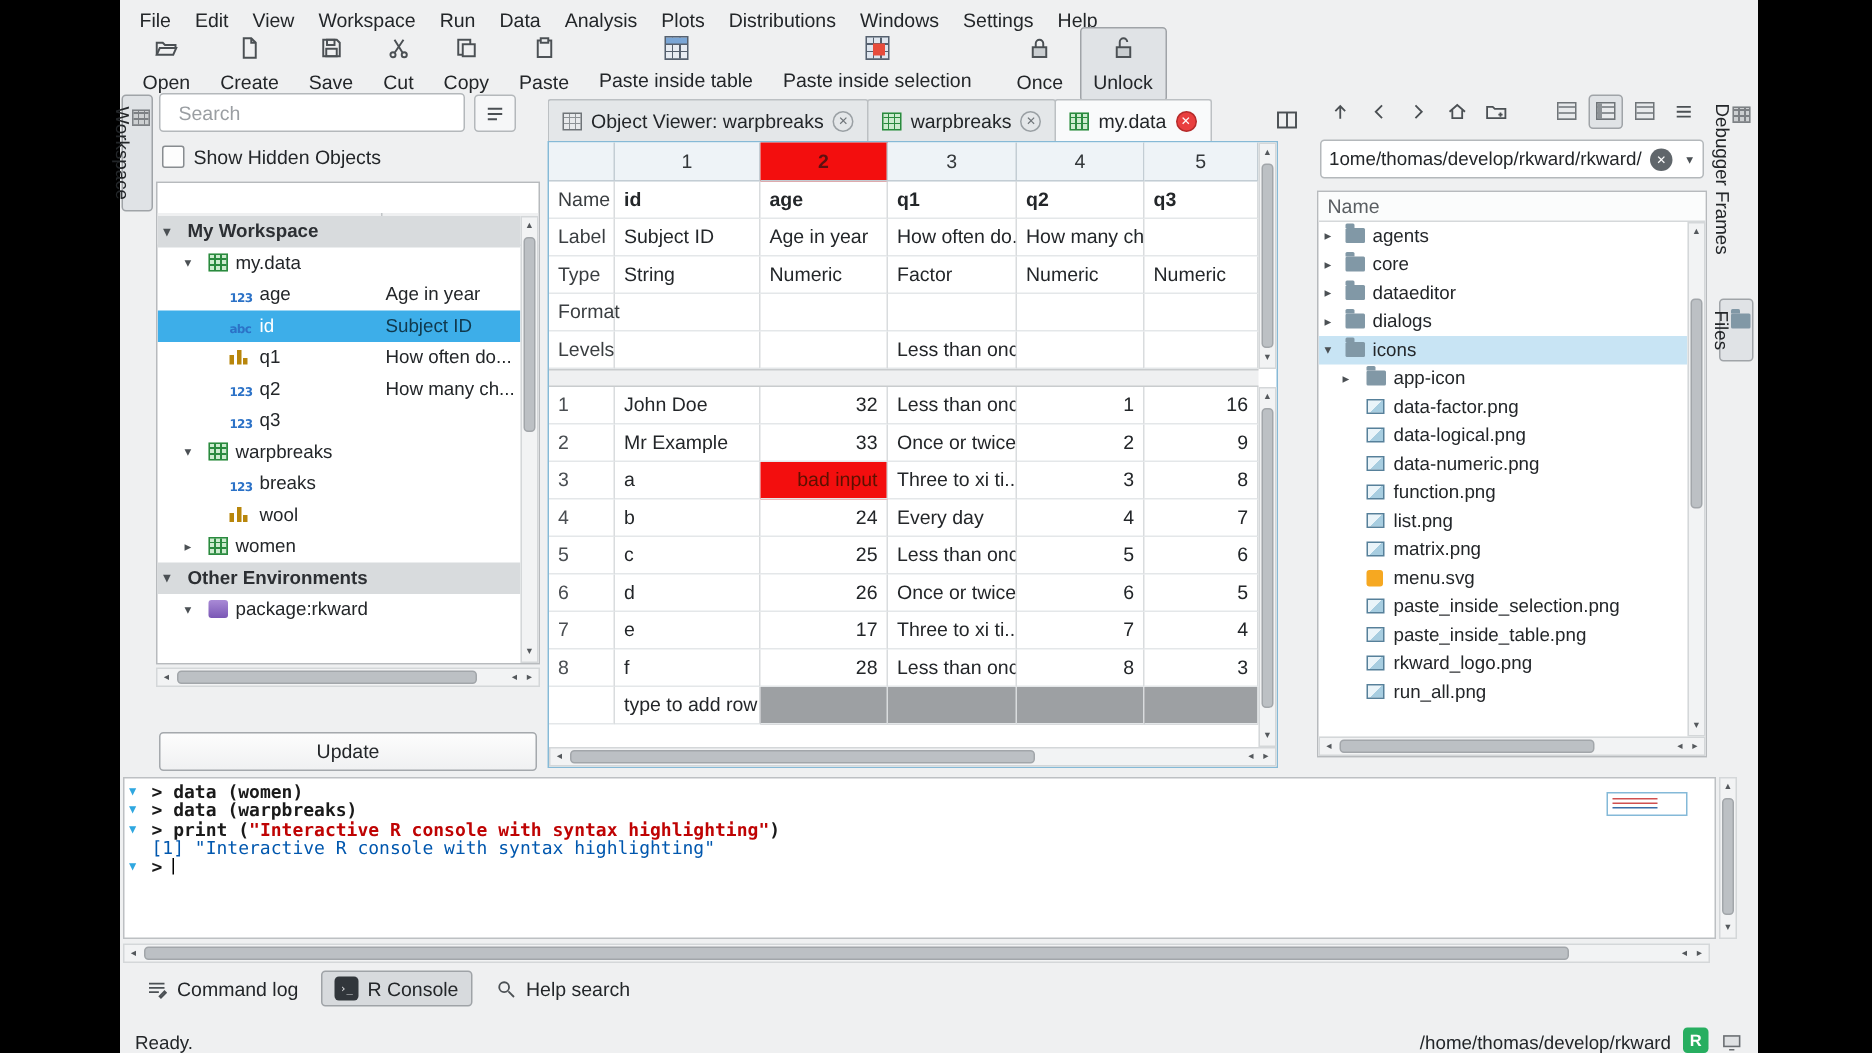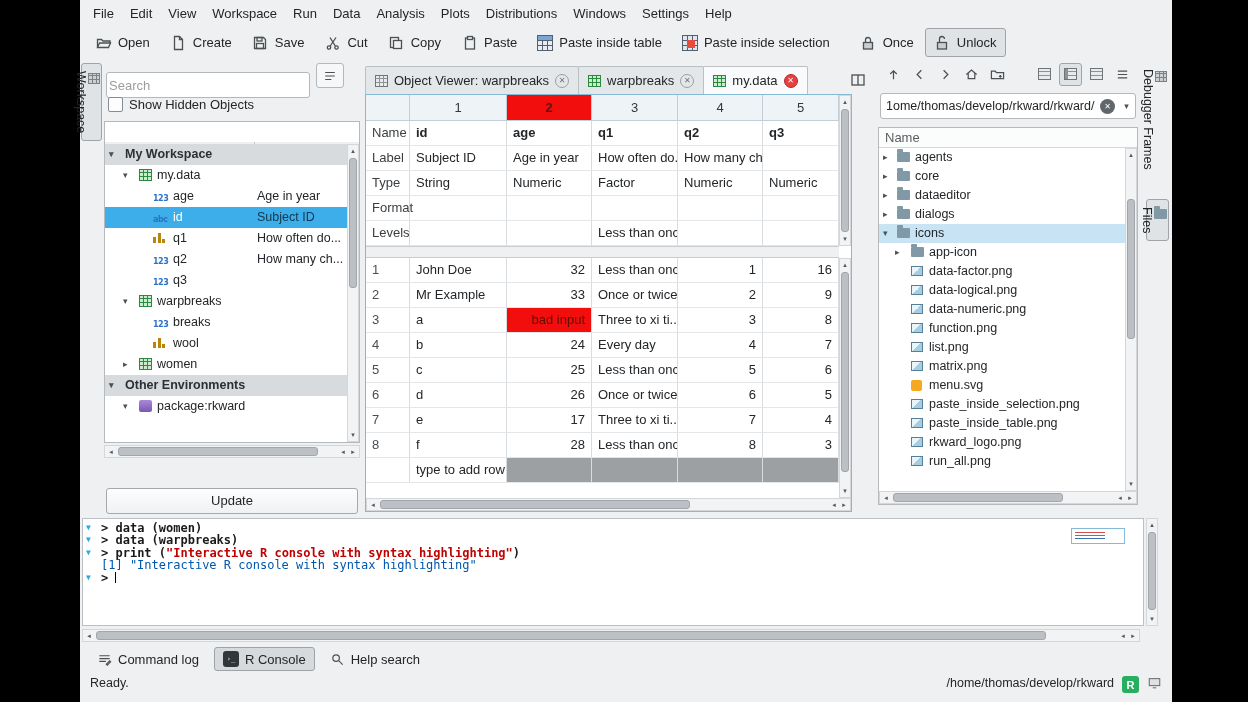--- a/index.html
+++ b/index.html
@@ -7,21 +7,21 @@
   #stage{position:relative;width:1248px;height:702px;background:#000;overflow:hidden;
          font-family:"Liberation Sans",sans-serif;font-size:13px;color:#232629;}
   #app{position:absolute;left:80px;top:0;width:1092px;height:702px;background:#eff0f1;}
 
   
   .menubar{position:absolute;left:0;top:0;width:1092px;height:26px;display:flex;align-items:center;padding:0 5px;}
   .menu-item{padding:4px 8px;border-radius:3px;white-space:nowrap;}
 
   
   .toolbar{position:absolute;left:0;top:26px;width:1092px;height:33px;display:flex;align-items:center;gap:2px;padding:0 6px;}
-  .tbtn{display:inline-flex;align-items:center;gap:6px;padding:5px 8px;border:1px solid transparent;border-radius:3px;white-space:nowrap;}
+  .tbtn{display:inline-flex;align-items:center;gap:6px;padding:5px 8px;border:1px solid transparent;border-radius:3px;white-space:nowrap;flex-direction:column;}
   .tbtn.pressed{background:#e0e3e6;border-color:#a0a4a8;}
   .tbtn.gap{margin-left:10px;}
   .ticon{width:17px;height:17px;display:inline-flex;align-items:center;justify-content:center;}
   .ticon svg{width:16px;height:16px;stroke:#4b5054;fill:none;stroke-width:1.3;}
   .grid-ic{width:16px;height:16px;border:1px solid #55606e;}
   .pis{background-color:#dfe6ef;
        background-image:linear-gradient(#e74c3c,#e74c3c),
          repeating-linear-gradient(0deg,transparent 0 4px,#55606e 4px 5px),
          repeating-linear-gradient(90deg,transparent 0 4px,#55606e 4px 5px);
        background-size:8px 8px,100% 100%,100% 100%;background-position:4px 4px,0 0,0 0;
@@ -61,22 +61,22 @@
   
   .lstrip{position:absolute;left:0;top:59px;width:23px;height:456px;}
   .vtab{writing-mode:vertical-rl;text-align:center;border:1px solid transparent;border-radius:3px;
         font-size:12.5px;color:#232629;padding:7px 1px;}
   .vtab .ic{margin:2px auto 6px auto;display:block;}
   .vtab.pressed{background:#e0e3e6;border-color:#a0a4a8;}
   .vtab-l{position:absolute;left:1px;top:4px;width:21px;}
 
   
   .wpanel{position:absolute;left:24px;top:59px;width:256px;height:456px;}
-  .search{position:absolute;left:2px;top:13px;width:204px;height:26px;border:1px solid #b4b8bb;border-radius:3px;
-          background:#fff;padding:0 2px;font:13px "Liberation Sans",sans-serif;color:#1d4ed8;outline:none;}
+  .search{position:absolute;left:2px;top:3px;width:204px;height:26px;border:1px solid #b4b8bb;border-radius:3px;
+          background:#fff;padding:0 12px;font:13px "Liberation Sans",sans-serif;color:#1d4ed8;outline:none;}
   .search::placeholder{color:#9a9ea2;}
   .cfgbtn{position:absolute;left:212px;top:4px;width:28px;height:25px;border:1px solid #b4b8bb;border-radius:3px;
           background:#f6f7f8;display:flex;align-items:center;justify-content:center;}
   .cfgbtn svg{width:14px;height:14px;stroke:#4b5054;fill:none;stroke-width:1.4;}
   .chkrow{position:absolute;left:4px;top:36px;height:18px;display:flex;align-items:center;gap:6px;}
   .chk{width:15px;height:15px;border:1px solid #888c90;border-radius:2px;background:#fdfdfd;}
   .wframe{position:absolute;left:0;top:62px;width:256px;height:322px;border:1px solid #b7babd;background:#fff;overflow:hidden;}
   .whdr{position:absolute;left:0;top:0;right:0;height:22px;background:#eff0f1;border-bottom:1px solid #c2c5c8;display:flex;margin-top:20px;}
   .whdr-name{width:150px;border-right:1px solid #c2c5c8;padding:0 6px;line-height:21px;color:#3c4043;}
   .whdr-label{flex:1;padding:0 6px;line-height:21px;color:#3c4043;}
@@ -188,21 +188,21 @@
                    box-shadow:0 3px 0 #d05050,0 6px 0 #3a6ea8;}
 
   
   .bottombar{position:absolute;left:2px;top:646px;width:1090px;height:26px;display:flex;align-items:center;gap:6px;padding-left:6px;}
   .btab{display:inline-flex;align-items:center;gap:6px;padding:3px 8px;border:1px solid transparent;border-radius:3px;}
   .btab.pressed{background:#d7dadd;border-color:#9fa3a7;}
   .btab svg{width:15px;height:15px;stroke:#4b5054;fill:none;stroke-width:1.3;}
   .ric{width:16px;height:16px;background:#31363b;border-radius:3px;color:#e8eaec;font-size:7px;
        display:inline-flex;align-items:center;justify-content:center;font-family:"DejaVu Sans Mono",monospace;}
   .ric::before{content:"\203A_";}
-  .statusbar{position:absolute;left:0;top:676px;width:1092px;height:26px;display:flex;align-items:flex-start;padding:0 10px;font-size:12.5px;}
+  .statusbar{position:absolute;left:0;top:676px;width:1092px;height:26px;display:flex;align-items:flex-end;padding:0 10px;font-size:12.5px;}
   .sb-spacer{flex:1;}
   .rbadge{width:17px;height:17px;background:#27ae60;color:#fff;font-weight:bold;font-size:11px;border-radius:3px;
           display:inline-flex;align-items:center;justify-content:center;margin-left:8px;}
   .sicon{width:16px;height:14px;margin-left:7px;display:inline-flex;align-items:center;justify-content:center;}
   .sicon svg{width:15px;height:14px;stroke:#6a6e72;fill:#dfe1e3;stroke-width:1.2;}
 </style>
 </head>
 <body>
 
 <div id="stage">

